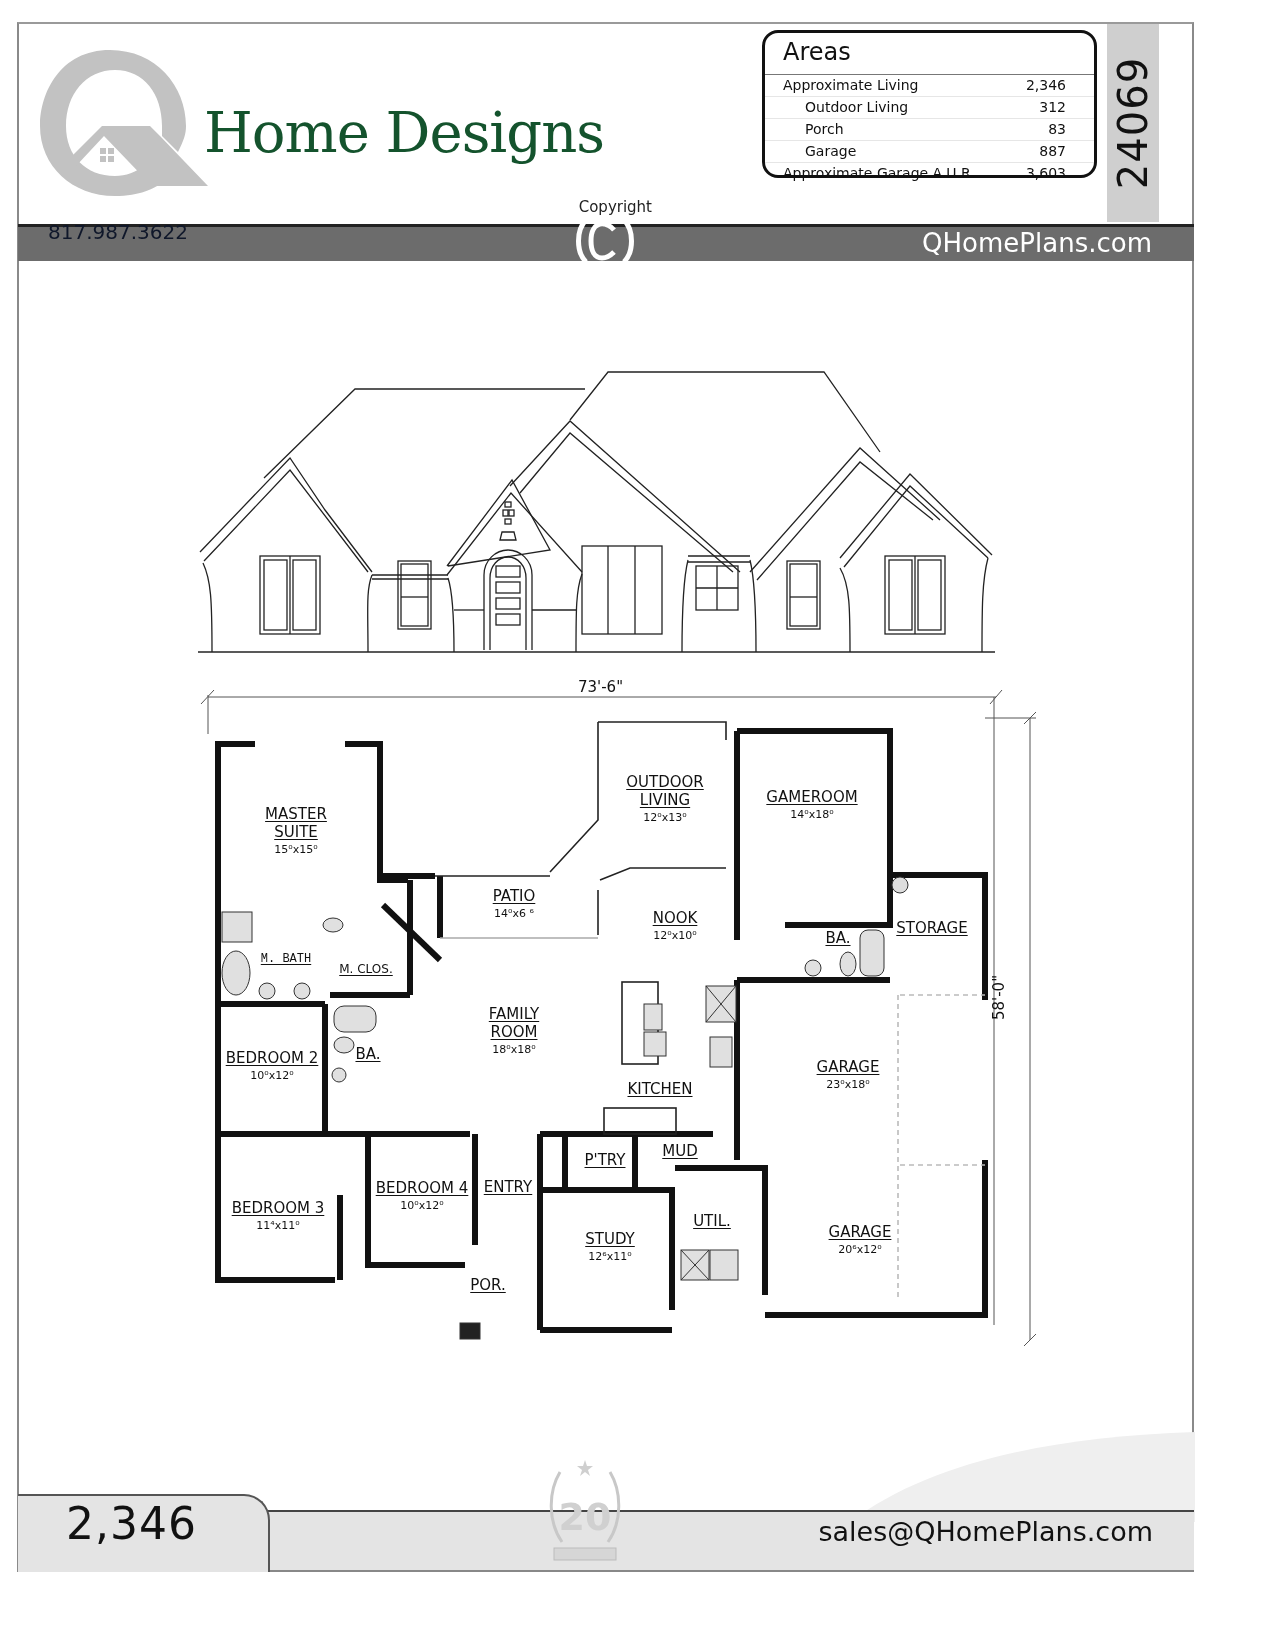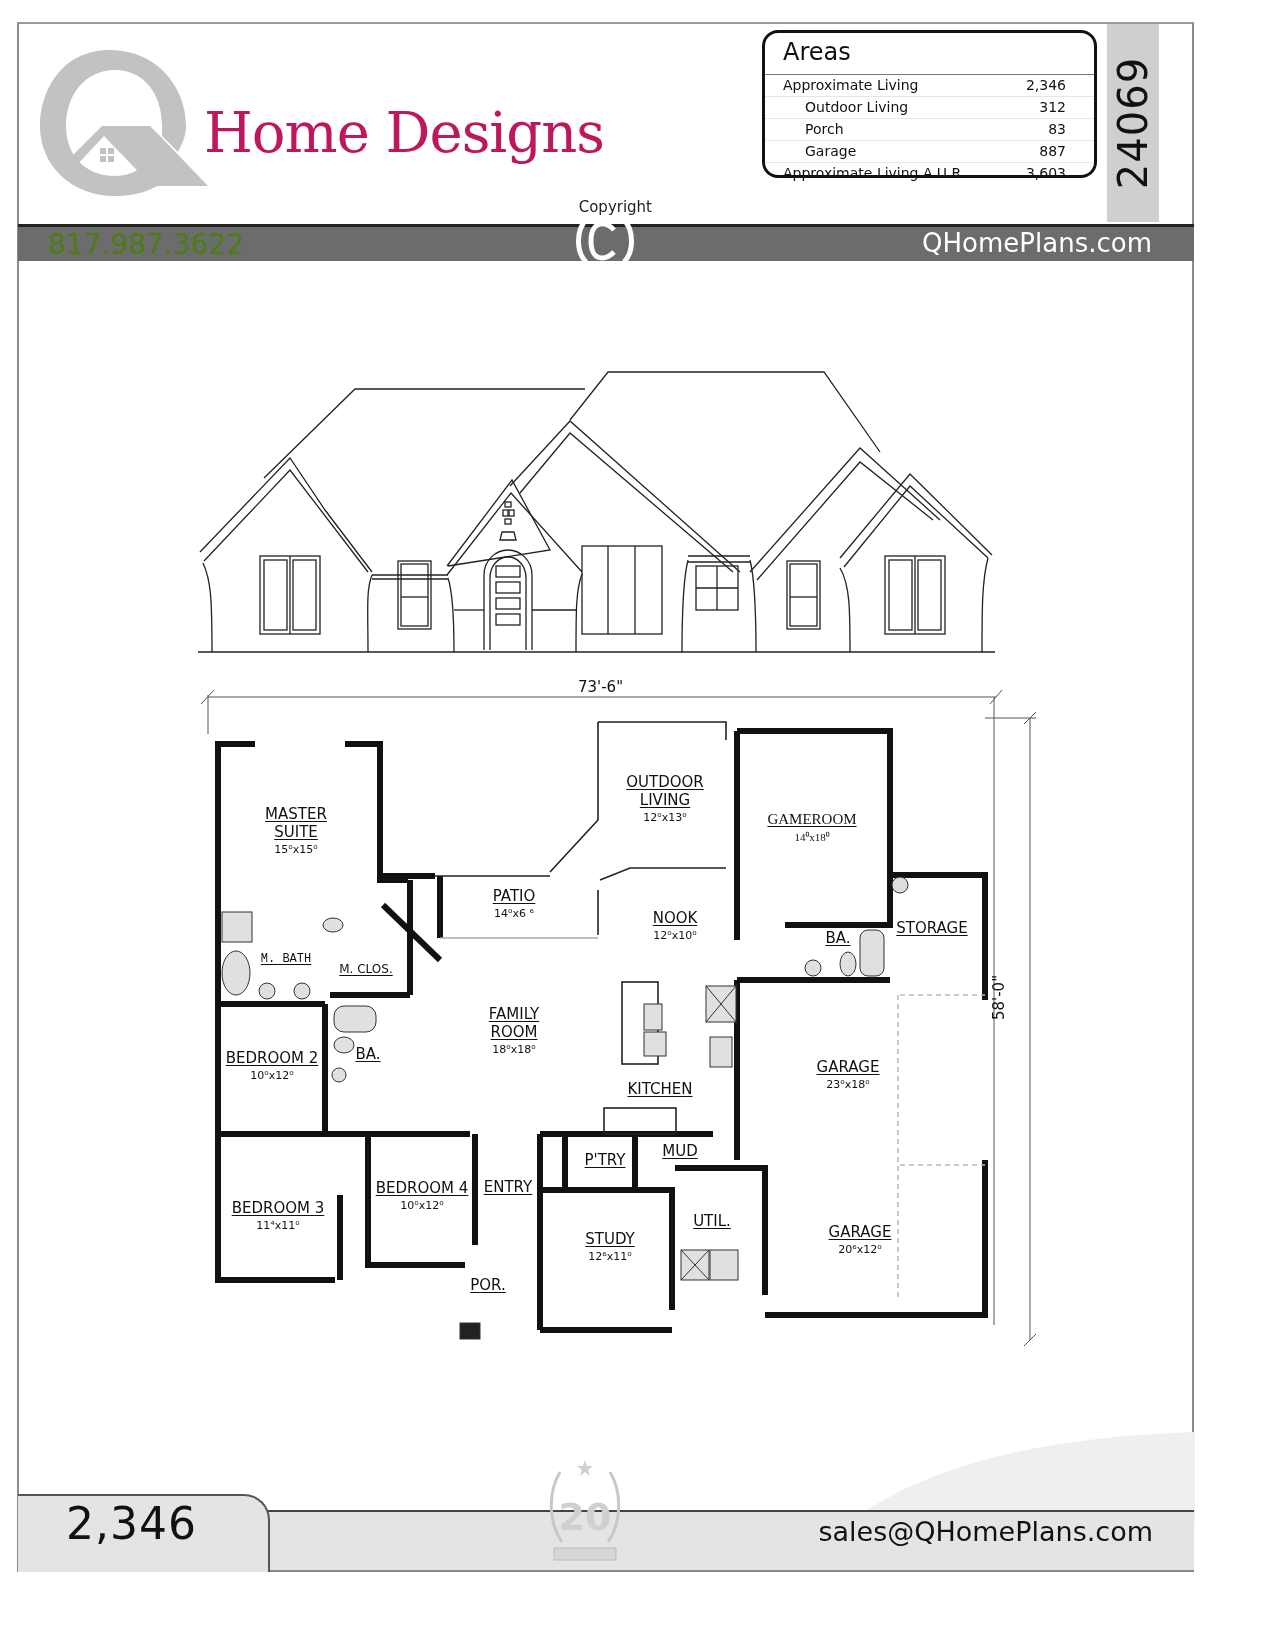--- a/index.html
+++ b/index.html
@@ -1,32 +1,32 @@
 <!DOCTYPE html>
 <html><head>
 <meta charset="utf-8">
 <style>
   html, body { margin:0; padding:0; background:#ffffff; }
   body { width:1275px; height:1650px; position:relative; overflow:hidden; font-family:"DejaVu Sans", sans-serif; color:#111; }
   .page-frame { position:absolute; left:17px; top:22px; width:1177px; height:1550px; border:2px solid #8a8a8a; border-top:2px solid #9a9a9a; box-sizing:border-box; }
   
   .logo { position:absolute; left:40px; top:48px; width:560px; height:150px; }
-  .logo-text { position:absolute; left:204px; top:100px; font-family:"DejaVu Serif", serif; font-size:56px; color:#be185d; letter-spacing:-1px; }
+  .logo-text { position:absolute; left:204px; top:100px; font-family:"DejaVu Serif", serif; font-size:56px; color:#14532d; letter-spacing:-1px; }
   .areas-box { position:absolute; left:762px; top:30px; width:335px; height:148px; border:3px solid #111; border-radius:16px 16px 16px 16px; background:#fff; box-sizing:border-box; }
   .areas-title { position:absolute; left:18px; top:5px; font-size:24px; color:#111; }
   .areas-table { position:absolute; left:0; top:41px; width:100%; border-top:1px solid #777; }
   .areas-row { display:flex; justify-content:space-between; height:21px; line-height:21px; font-size:14px; border-bottom:1px solid #e6e6e6; padding:0 28px 0 18px; }
   .areas-row:last-child { border-bottom:none; }
   .areas-row.sub .lbl { padding-left:22px; }
   .plan-num-bar { position:absolute; left:1107px; top:24px; width:52px; height:198px; background:#cfcfcf; }
   .plan-num { position:absolute; left:1107px; top:24px; width:52px; height:198px; display:flex; align-items:center; justify-content:center; }
   .plan-num span { transform:rotate(-90deg); font-size:40px; color:#111; white-space:nowrap; letter-spacing:1px; }
   .copyright-label { position:absolute; left:560px; top:198px; width:92px; text-align:right; font-size:15px; color:#222; }
   .top-bar { position:absolute; left:18px; top:224px; width:1176px; height:37px; background:#6c6c6c; border-top:3px solid #222; box-sizing:border-box; }
-  .phone { position:absolute; left:48px; top:228px; font-size:28px; color:#4d7c0f; letter-spacing:0; }
+  .phone { position:absolute; left:48px; top:220px; font-size:20px; color:#0f172a; letter-spacing:0; }
   .website { position:absolute; right:123px; top:228px; font-size:26px; color:#fff;text-align:center; }
   .copyright-c { position:absolute; left:572px; top:218px; width:66px; height:46px; display:flex; align-items:center; justify-content:center; }
   
   .drawing { position:absolute; left:0; top:0; }
   .dim-label { position:absolute; font-size:15px; color:#111; }
   .room-label { position:absolute; text-align:center; font-size:15px; color:#111; line-height:18px; }
   .room-label .name { text-decoration:underline; text-underline-offset:2px; }
   .room-label .size { font-size:11px; display:block; }
   
   .footer-bar { position:absolute; left:18px; top:1510px; width:1176px; height:62px; background:#e4e4e4; border-top:2px solid #444; border-bottom:2px solid #888; box-sizing:border-box; }
@@ -66,21 +66,21 @@
     </div>
     <div class="areas-row sub">
       <span class="lbl">Porch</span>
       <span>83</span>
     </div>
     <div class="areas-row sub">
       <span class="lbl">Garage</span>
       <span>887</span>
     </div>
     <div class="areas-row">
-      <span class="lbl">Approximate Living A.U.R.</span>
+      <span class="lbl">Approximate Garage A.U.R.</span>
       <span>3,603</span>
     </div>
   </div>
 </div>
 
 <div class="plan-num-bar"></div>
 <div class="plan-num">
     <span>24069</span>
   </div>
 
@@ -253,21 +253,21 @@
   </g>
 </svg>
 
 <div class="dim-label" style="left:578px;top:678px;">73'-6"</div>
 <div class="dim-label" style="left:990px;top:1020px;transform:rotate(-90deg);transform-origin:left top;">
   <span>58'-0"</span>
 </div>
 
 <div class="room-label" style="left:250px;top:805px;width:92px;"><span class="name">MASTER SUITE</span><span class="size">15⁰x15⁰</span></div>
 <div class="room-label" style="left:620px;top:773px;width:90px;"><span class="name">OUTDOOR LIVING</span><span class="size">12⁰x13⁰</span></div>
-<div class="room-label" style="left:756px;top:810px;width:112px;font-family:Liberation Serif, serif;"><span class="name">GAMEROOM</span><span class="size">14⁰x18⁰</span></div>
+<div class="room-label" style="left:756px;top:788px;width:112px;"><span class="name">GAMEROOM</span><span class="size">14⁰x18⁰</span></div>
 <div class="room-label" style="left:478px;top:887px;width:72px;"><span class="name">PATIO</span><span class="size">14⁰x6 ⁶</span></div>
 <div class="room-label" style="left:640px;top:909px;width:70px;"><span class="name">NOOK</span><span class="size">12⁰x10⁰</span></div>
 <div class="room-label" style="left:818px;top:929px;width:40px;"><span class="name">BA.</span></div>
 <div class="room-label" style="left:892px;top:919px;width:80px;"><span class="name">STORAGE</span></div>
 <div class="room-label" style="left:254px;top:950px;width:64px;font-size:12px;font-family:Liberation Mono, monospace;"><span class="name">M. BATH</span></div>
 <div class="room-label" style="left:334px;top:960px;width:64px;font-size:12px;"><span class="name">M. CLOS.</span></div>
 <div class="room-label" style="left:474px;top:1005px;width:80px;"><span class="name" style="display:inline-block;width:60px;">FAMILY ROOM</span><span class="size">18⁰x18⁰</span></div>
 <div class="room-label" style="left:220px;top:1049px;width:104px;"><span class="name">BEDROOM 2</span><span class="size">10⁰x12⁰</span></div>
 <div class="room-label" style="left:350px;top:1045px;width:36px;"><span class="name">BA.</span></div>
 <div class="room-label" style="left:808px;top:1058px;width:80px;"><span class="name">GARAGE</span><span class="size">23⁰x18⁰</span></div>

